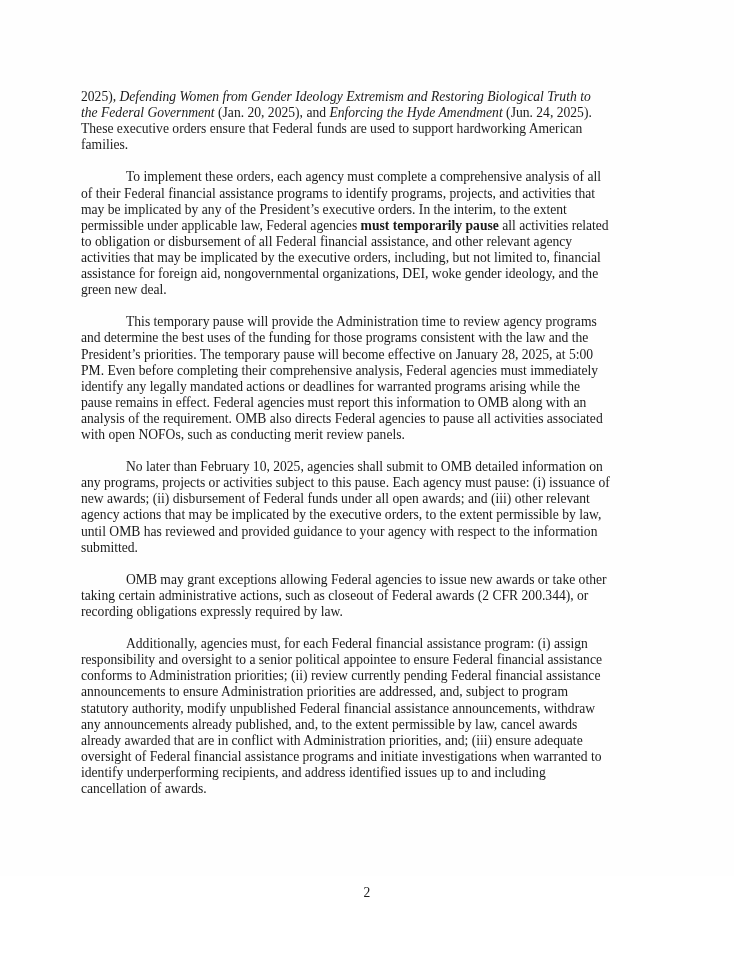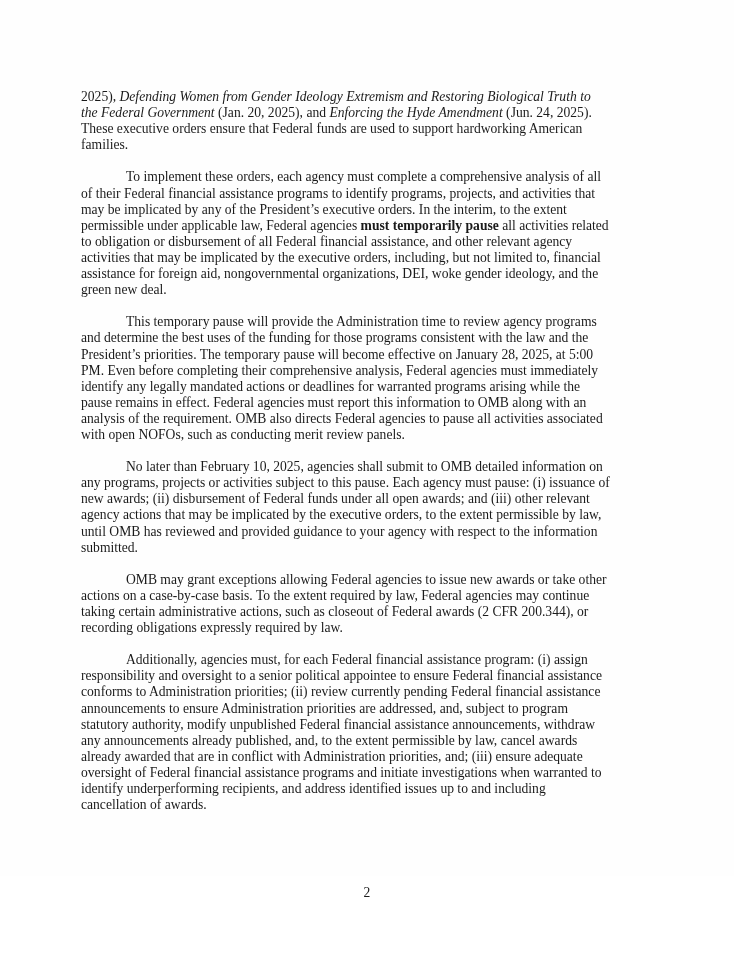--- a/index.html
+++ b/index.html
@@ -98,21 +98,20 @@
     <p class="para indent" id="p4">
         <span class="line"><span>No later than February 10, 2025, agencies shall submit to OMB detailed information on</span></span>
         <span class="line"><span>any programs, projects or activities subject to this pause. Each agency must pause: (i) issuance of</span></span>
         <span class="line"><span>new awards; (ii) disbursement of Federal funds under all open awards; and (iii) other relevant</span></span>
         <span class="line"><span>agency actions that may be implicated by the executive orders, to the extent permissible by law,</span></span>
         <span class="line"><span>until OMB has reviewed and provided guidance to your agency with respect to the information</span></span>
         <span class="line"><span>submitted.</span></span>
       </p>
     <p class="para indent" id="p5">
         <span class="line"><span>OMB may grant exceptions allowing Federal agencies to issue new awards or take other</span></span>
-        <span class="line"><span>actions on a case-by-case basis.  To the extent required by law, Federal agencies may continue</span></span>
         <span class="line"><span>taking certain administrative actions, such as closeout of Federal awards (2 CFR 200.344), or</span></span>
         <span class="line"><span>recording obligations expressly required by law.</span></span>
       </p>
     <p class="para indent" id="p6">
         <span class="line"><span>Additionally, agencies must, for each Federal financial assistance program: (i) assign</span></span>
         <span class="line"><span>responsibility and oversight to a senior political appointee to ensure Federal financial assistance</span></span>
         <span class="line"><span>conforms to Administration priorities; (ii) review currently pending Federal financial assistance</span></span>
         <span class="line"><span>announcements to ensure Administration priorities are addressed, and, subject to program</span></span>
         <span class="line"><span>statutory authority, modify unpublished Federal financial assistance announcements, withdraw</span></span>
         <span class="line"><span>any announcements already published, and, to the extent permissible by law, cancel awards</span></span>

